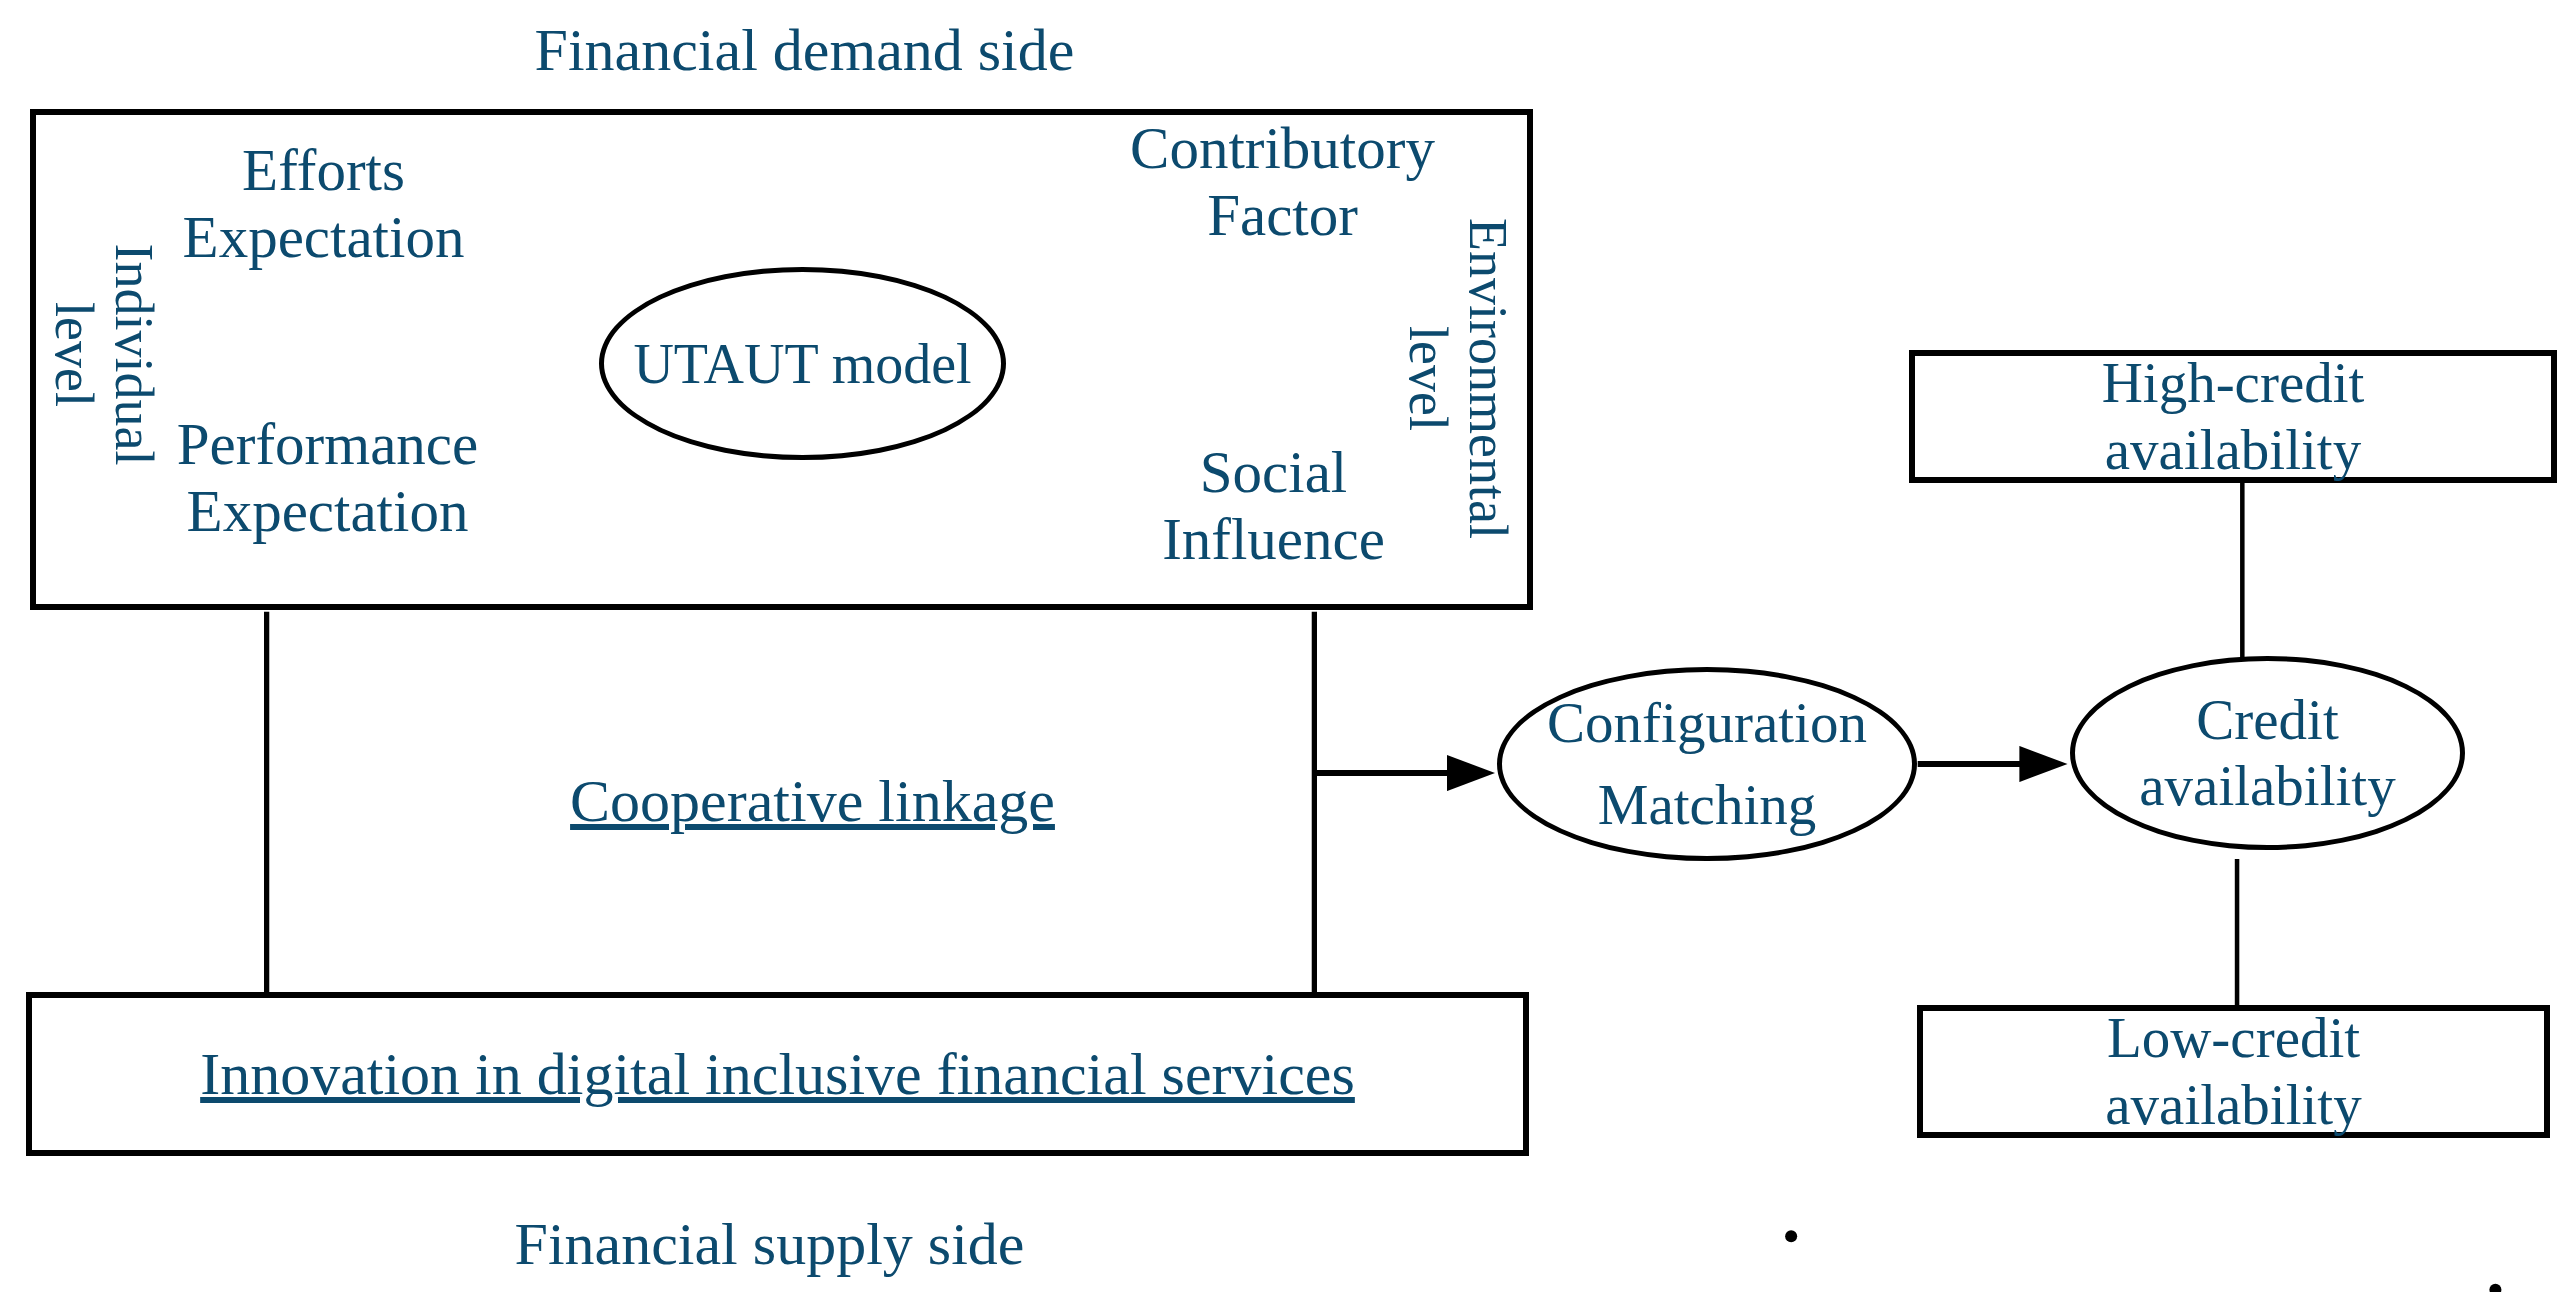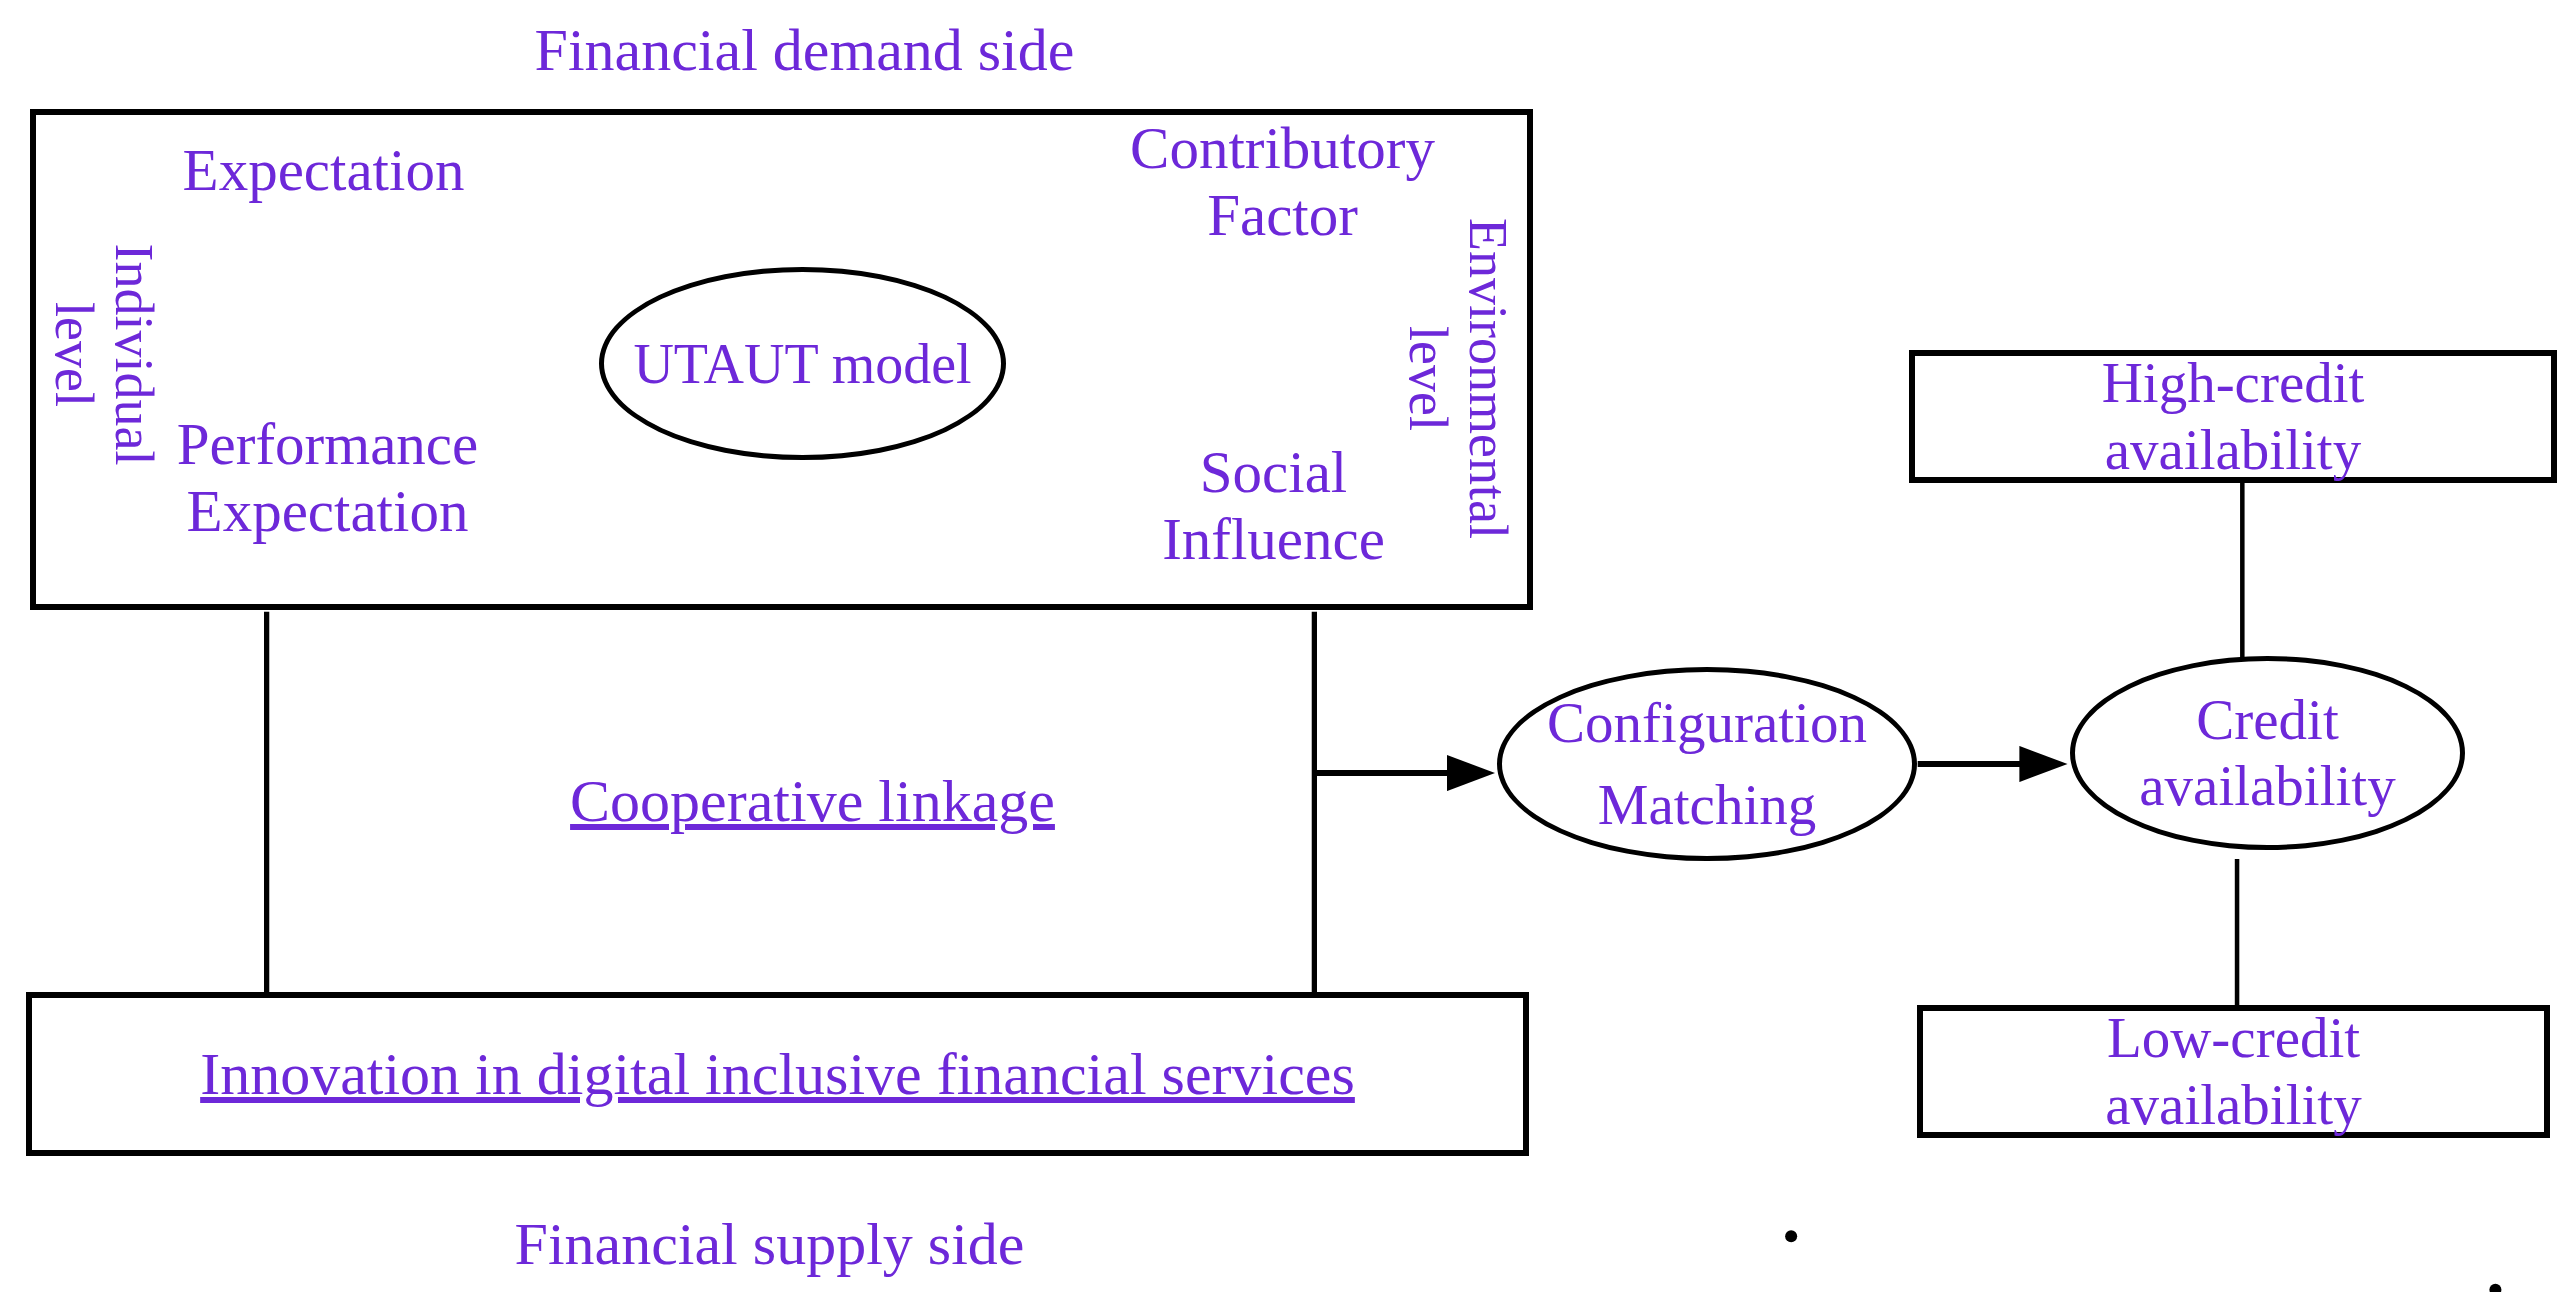--- a/index.html
+++ b/index.html
@@ -2,21 +2,21 @@
 <html style="font-size:12px"><head>
 <meta charset="utf-8">
 <style>
   html, body { margin: 0; padding: 0; background: #ffffff; }
   .canvas {
     position: relative;
     width: 2576px;
     height: 1293px;
     background: #ffffff;
     font-family: "Liberation Serif", serif;
-    color: #6d28d9;
+    color: #0c4a6e;
     overflow: hidden;
   }
   .label { position: absolute; text-align: center; white-space: nowrap; }
   .title { font-size: 60px; line-height: 1.1; }
   .factor { font-size: 59px; line-height: 1.13; }
   .box {
     position: absolute;
     border: 6px solid #000000;
     box-sizing: border-box;
     background: #ffffff;
@@ -86,20 +86,21 @@
     <div>Individual</div>
     <div>level</div>
   </div>
 
   <div class="rotlabel" style="left:1269px; top:318px; width:377px; height:121px;">
     <div>Environmental</div>
     <div>level</div>
   </div>
 
   <div class="label factor" style="left:135px; top:137px; width:377px;">
+    <div>Efforts</div>
     <div>Expectation</div>
   </div>
 
   <div class="label factor" style="left:139px; top:411px; width:377px;">
     <div>Performance</div>
     <div>Expectation</div>
   </div>
 
   <div class="label factor" style="left:1094px; top:115px; width:377px;">
     <div>Contributory</div>

